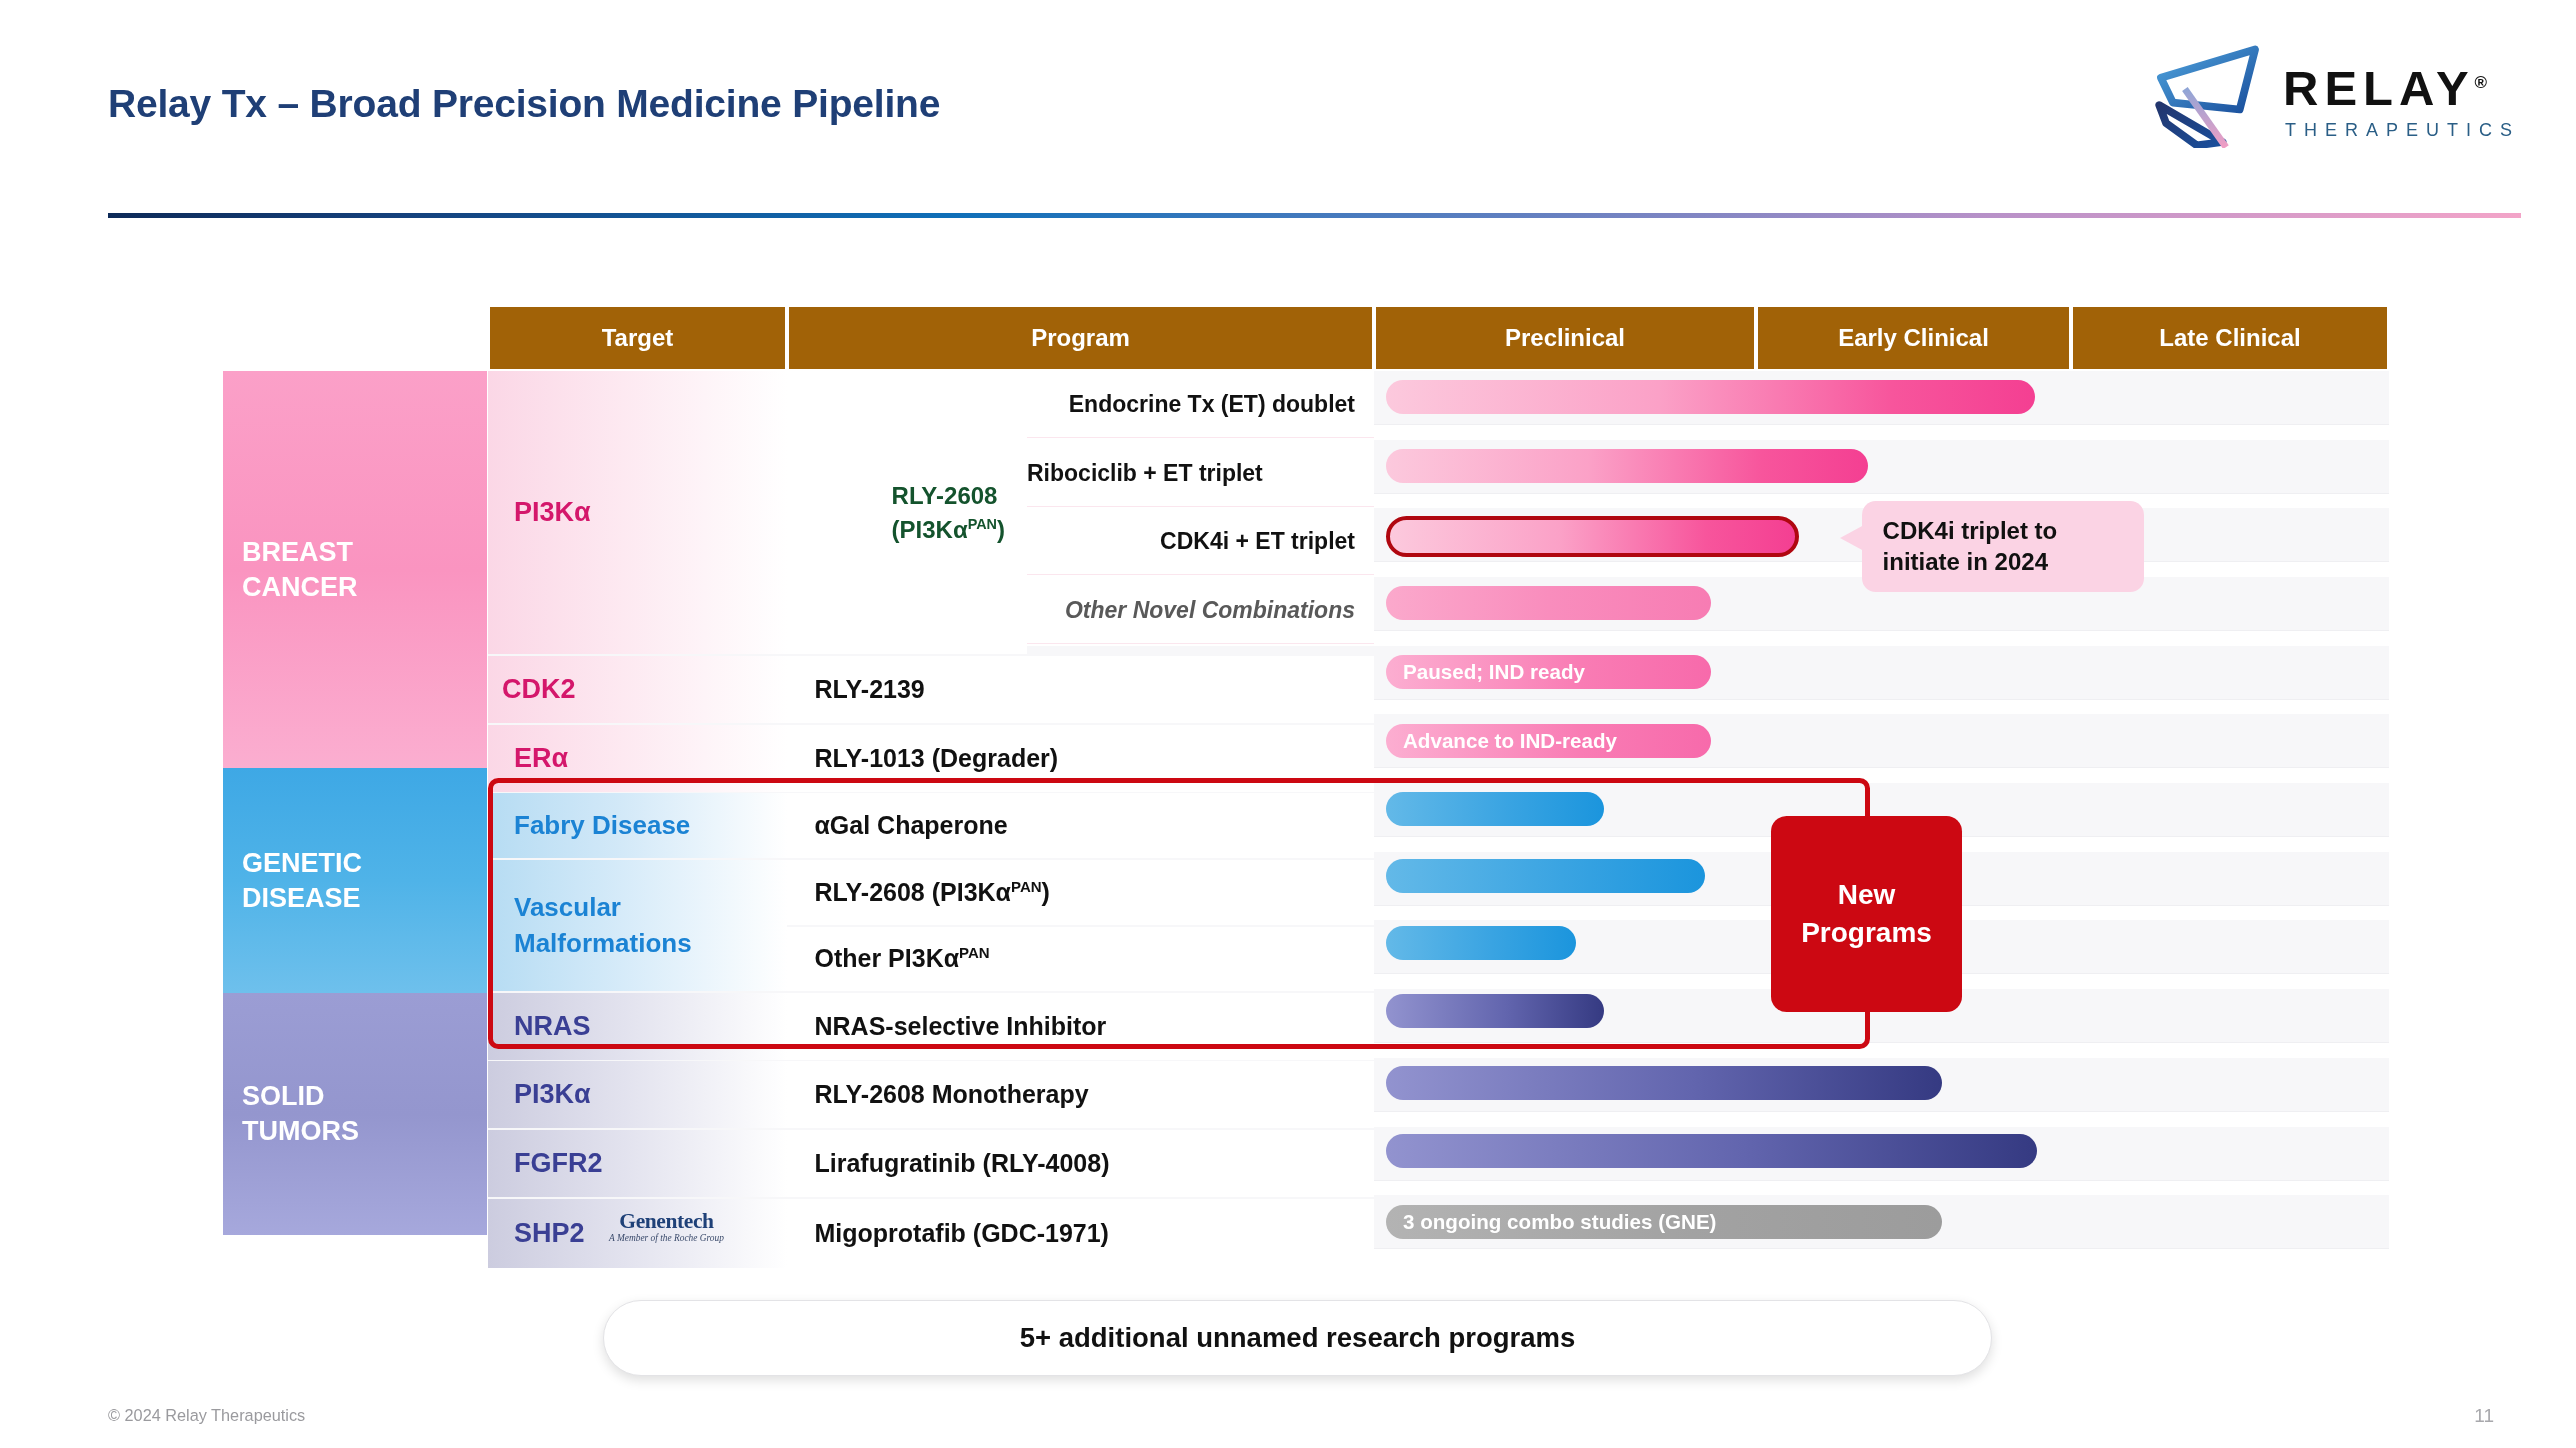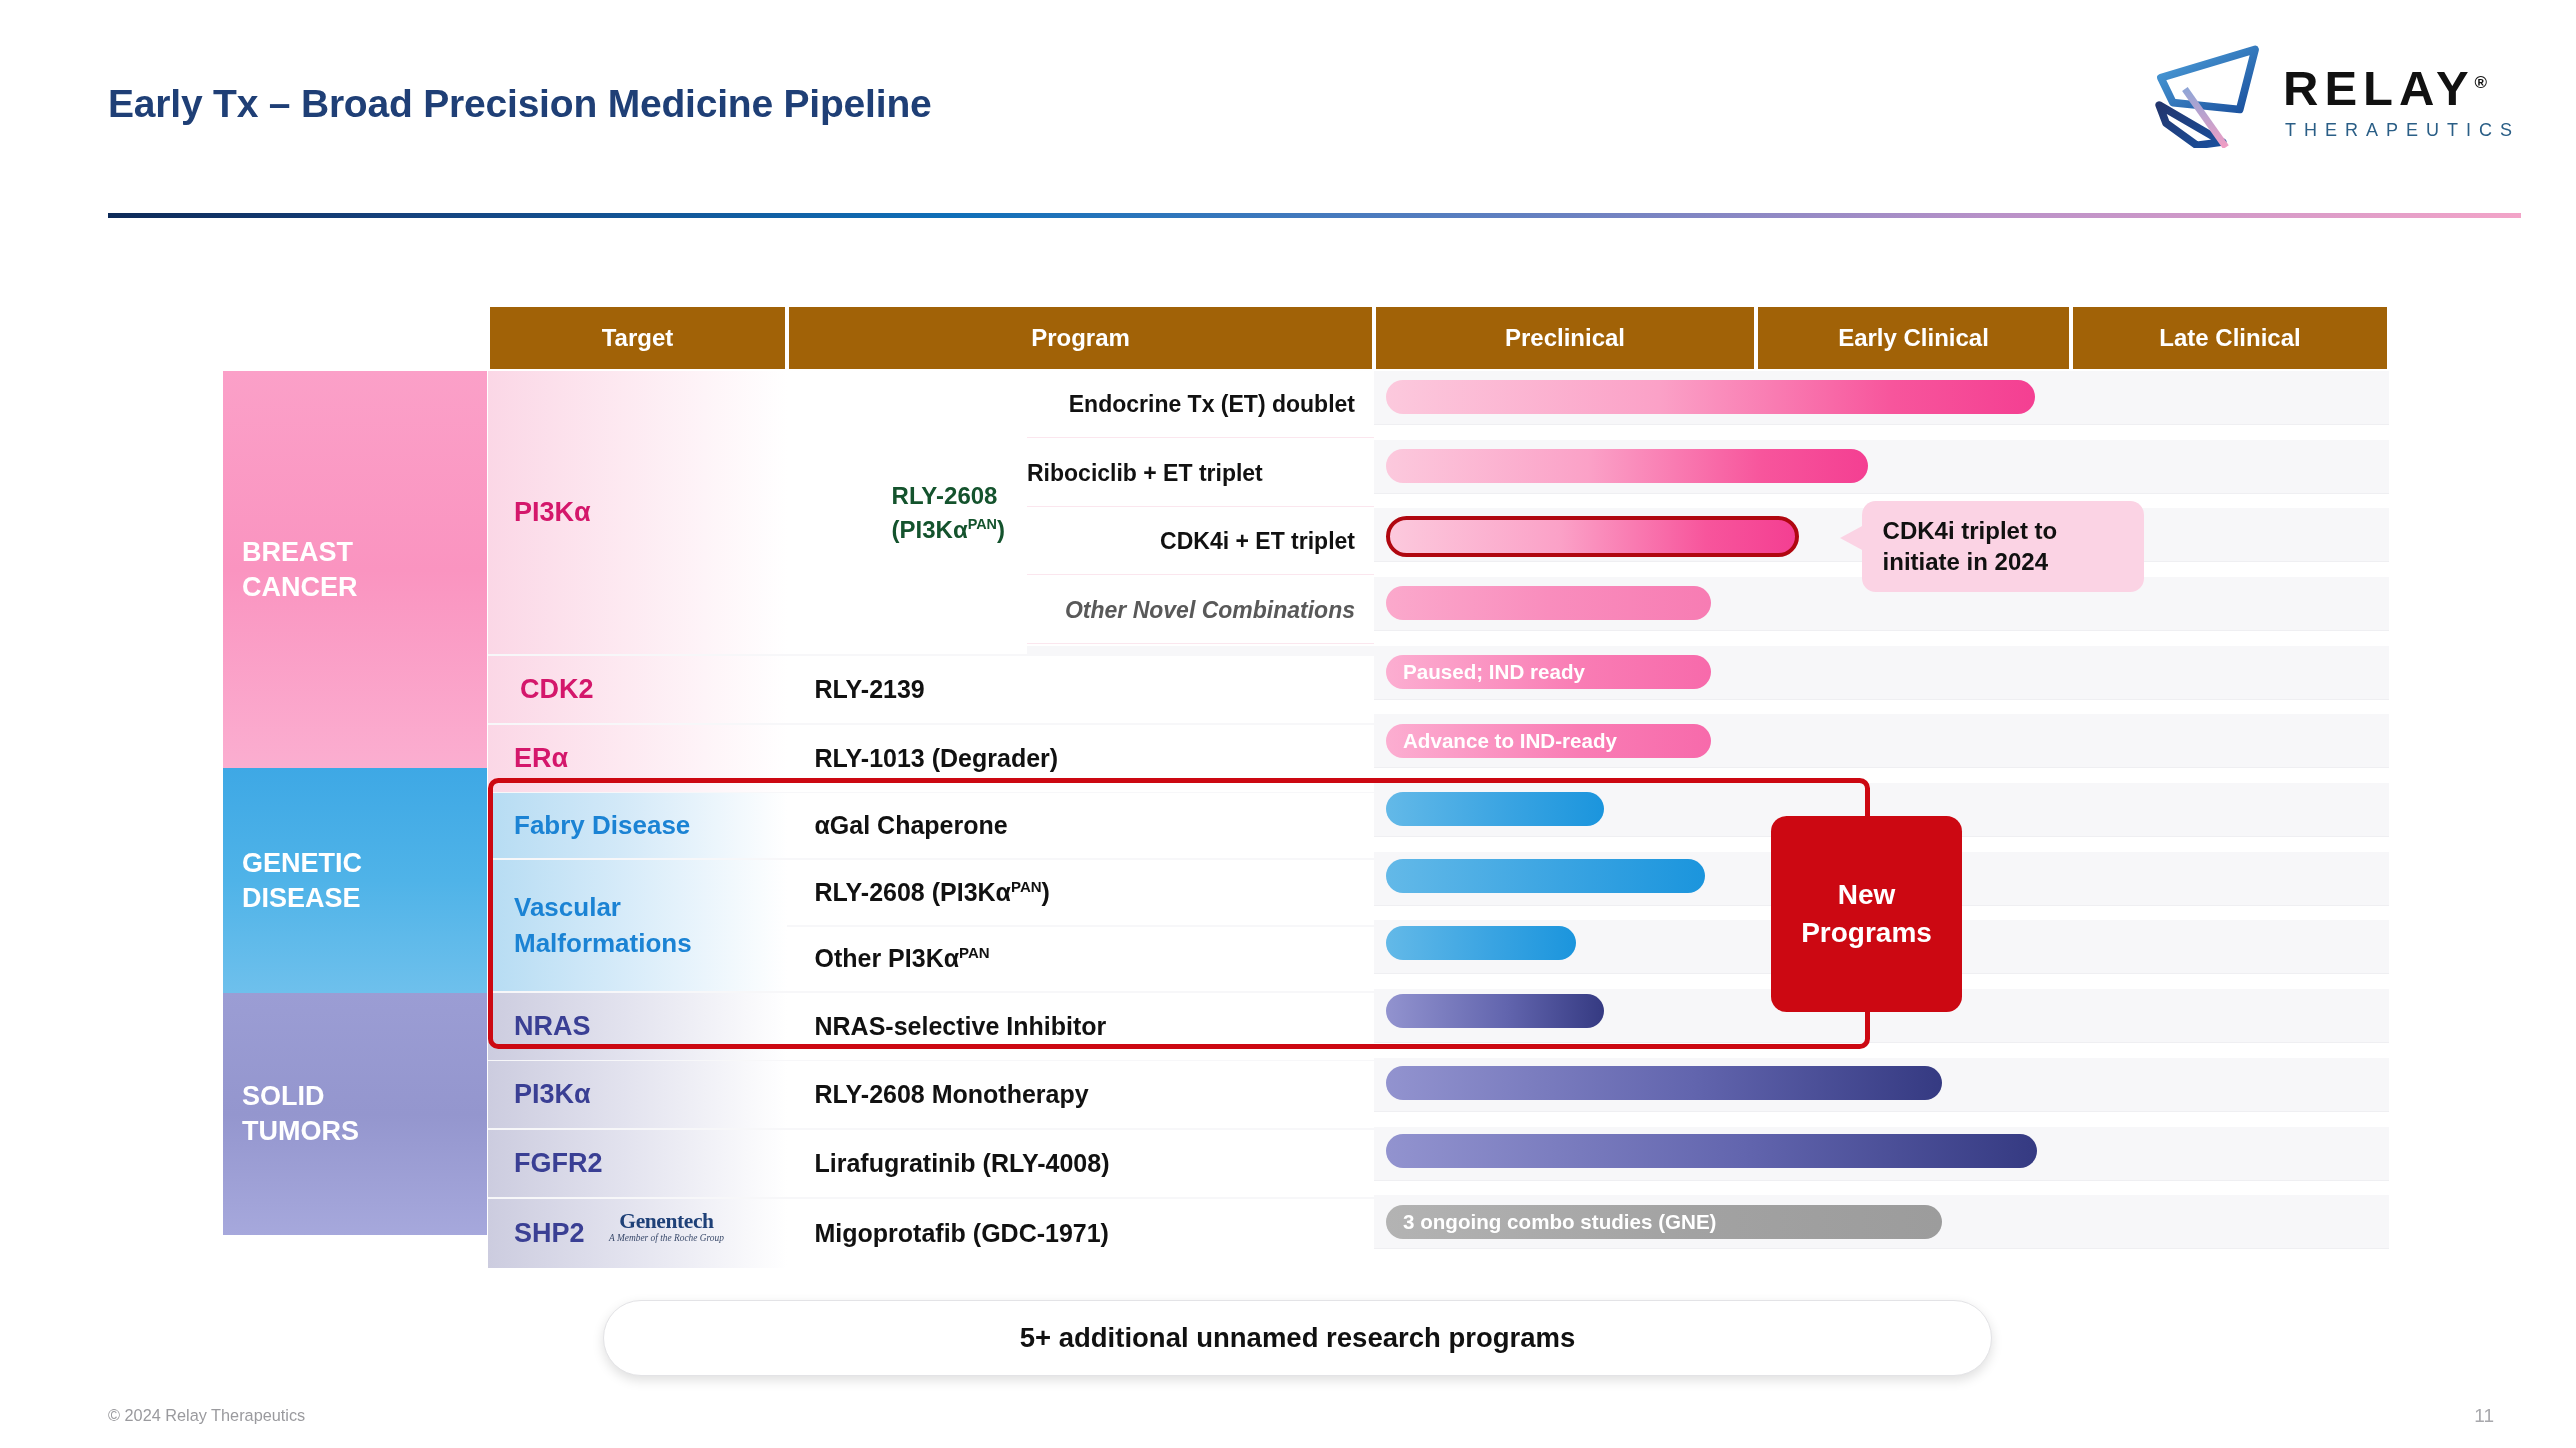--- a/index.html
+++ b/index.html
@@ -134,21 +134,21 @@
     font-size: 27.5px; font-weight: bold; color:#111;
   }
   .copy { position:absolute; left:108px; top:1406px; font-size:16.3px; color:#9a9a9e; }
   .pageno { position:absolute; right:82px; top:1405px; font-size:19px; color:#a8a8ac; }
 </style>
 </head>
 <body>
 
 <div class="slide">
 
-  <div class="title">Early Tx – Broad Precision Medicine Pipeline</div>
+  <div class="title">Relay Tx – Broad Precision Medicine Pipeline</div>
   <div class="rule"></div>
 
   <div class="logo-wrap">
     <svg class="logo-mark" width="120" height="107" viewBox="0 0 140 125">
       <defs>
         <linearGradient id="g1" x1="0" y1="0" x2="1" y2="1">
           <stop offset="0%" stop-color="#4fa3dd"></stop>
             <stop offset="100%" stop-color="#1a4f9c"></stop>
         </linearGradient>
         <linearGradient id="g2" x1="0" y1="0" x2="1" y2="1">
@@ -199,21 +199,21 @@
     <div class="row" style="top:852px;"></div>
     <div class="row" style="top:920px;"></div>
     <div class="row" style="top:989px;"></div>
     <div class="row" style="top:1058px;"></div>
     <div class="row" style="top:1127px;"></div>
     <div class="row" style="top:1195px;"></div>
 
     <div class="merge tgt-pink" style="left:488px; top:371px; width:299px; height:283px; padding-left:26px;">
       <span class="tcol-pink" style="font-size:27px;font-weight:bold;">PI3Kα</span>
     </div>
-    <div class="merge tgt-pink" style="left:488px; top:656px; width:299px; height:67px; padding-left:32px;">
+    <div class="merge tgt-pink" style="left:488px; top:656px; width:299px; height:67px; padding-left:14px;">
       <span class="tcol-pink" style="font-size:27px;font-weight:bold;">CDK2</span>
     </div>
     <div class="merge tgt-blue" style="left:488px; top:793px; width:299px; height:65px; padding-left:26px;">
       <span class="tcol-blue" style="font-size:26px;font-weight:bold;">Fabry Disease</span>
     </div>
 
     <div class="merge tgt-pink" style="left:488px; top:725px; width:299px; height:67px; padding-left:26px;">
       <span class="tcol-pink" style="font-size:27px;font-weight:bold;">ERα</span>
     </div>
     <div class="merge tgt-blue2" style="left:488px; top:860px; width:299px; height:131px; padding-left:26px;">

